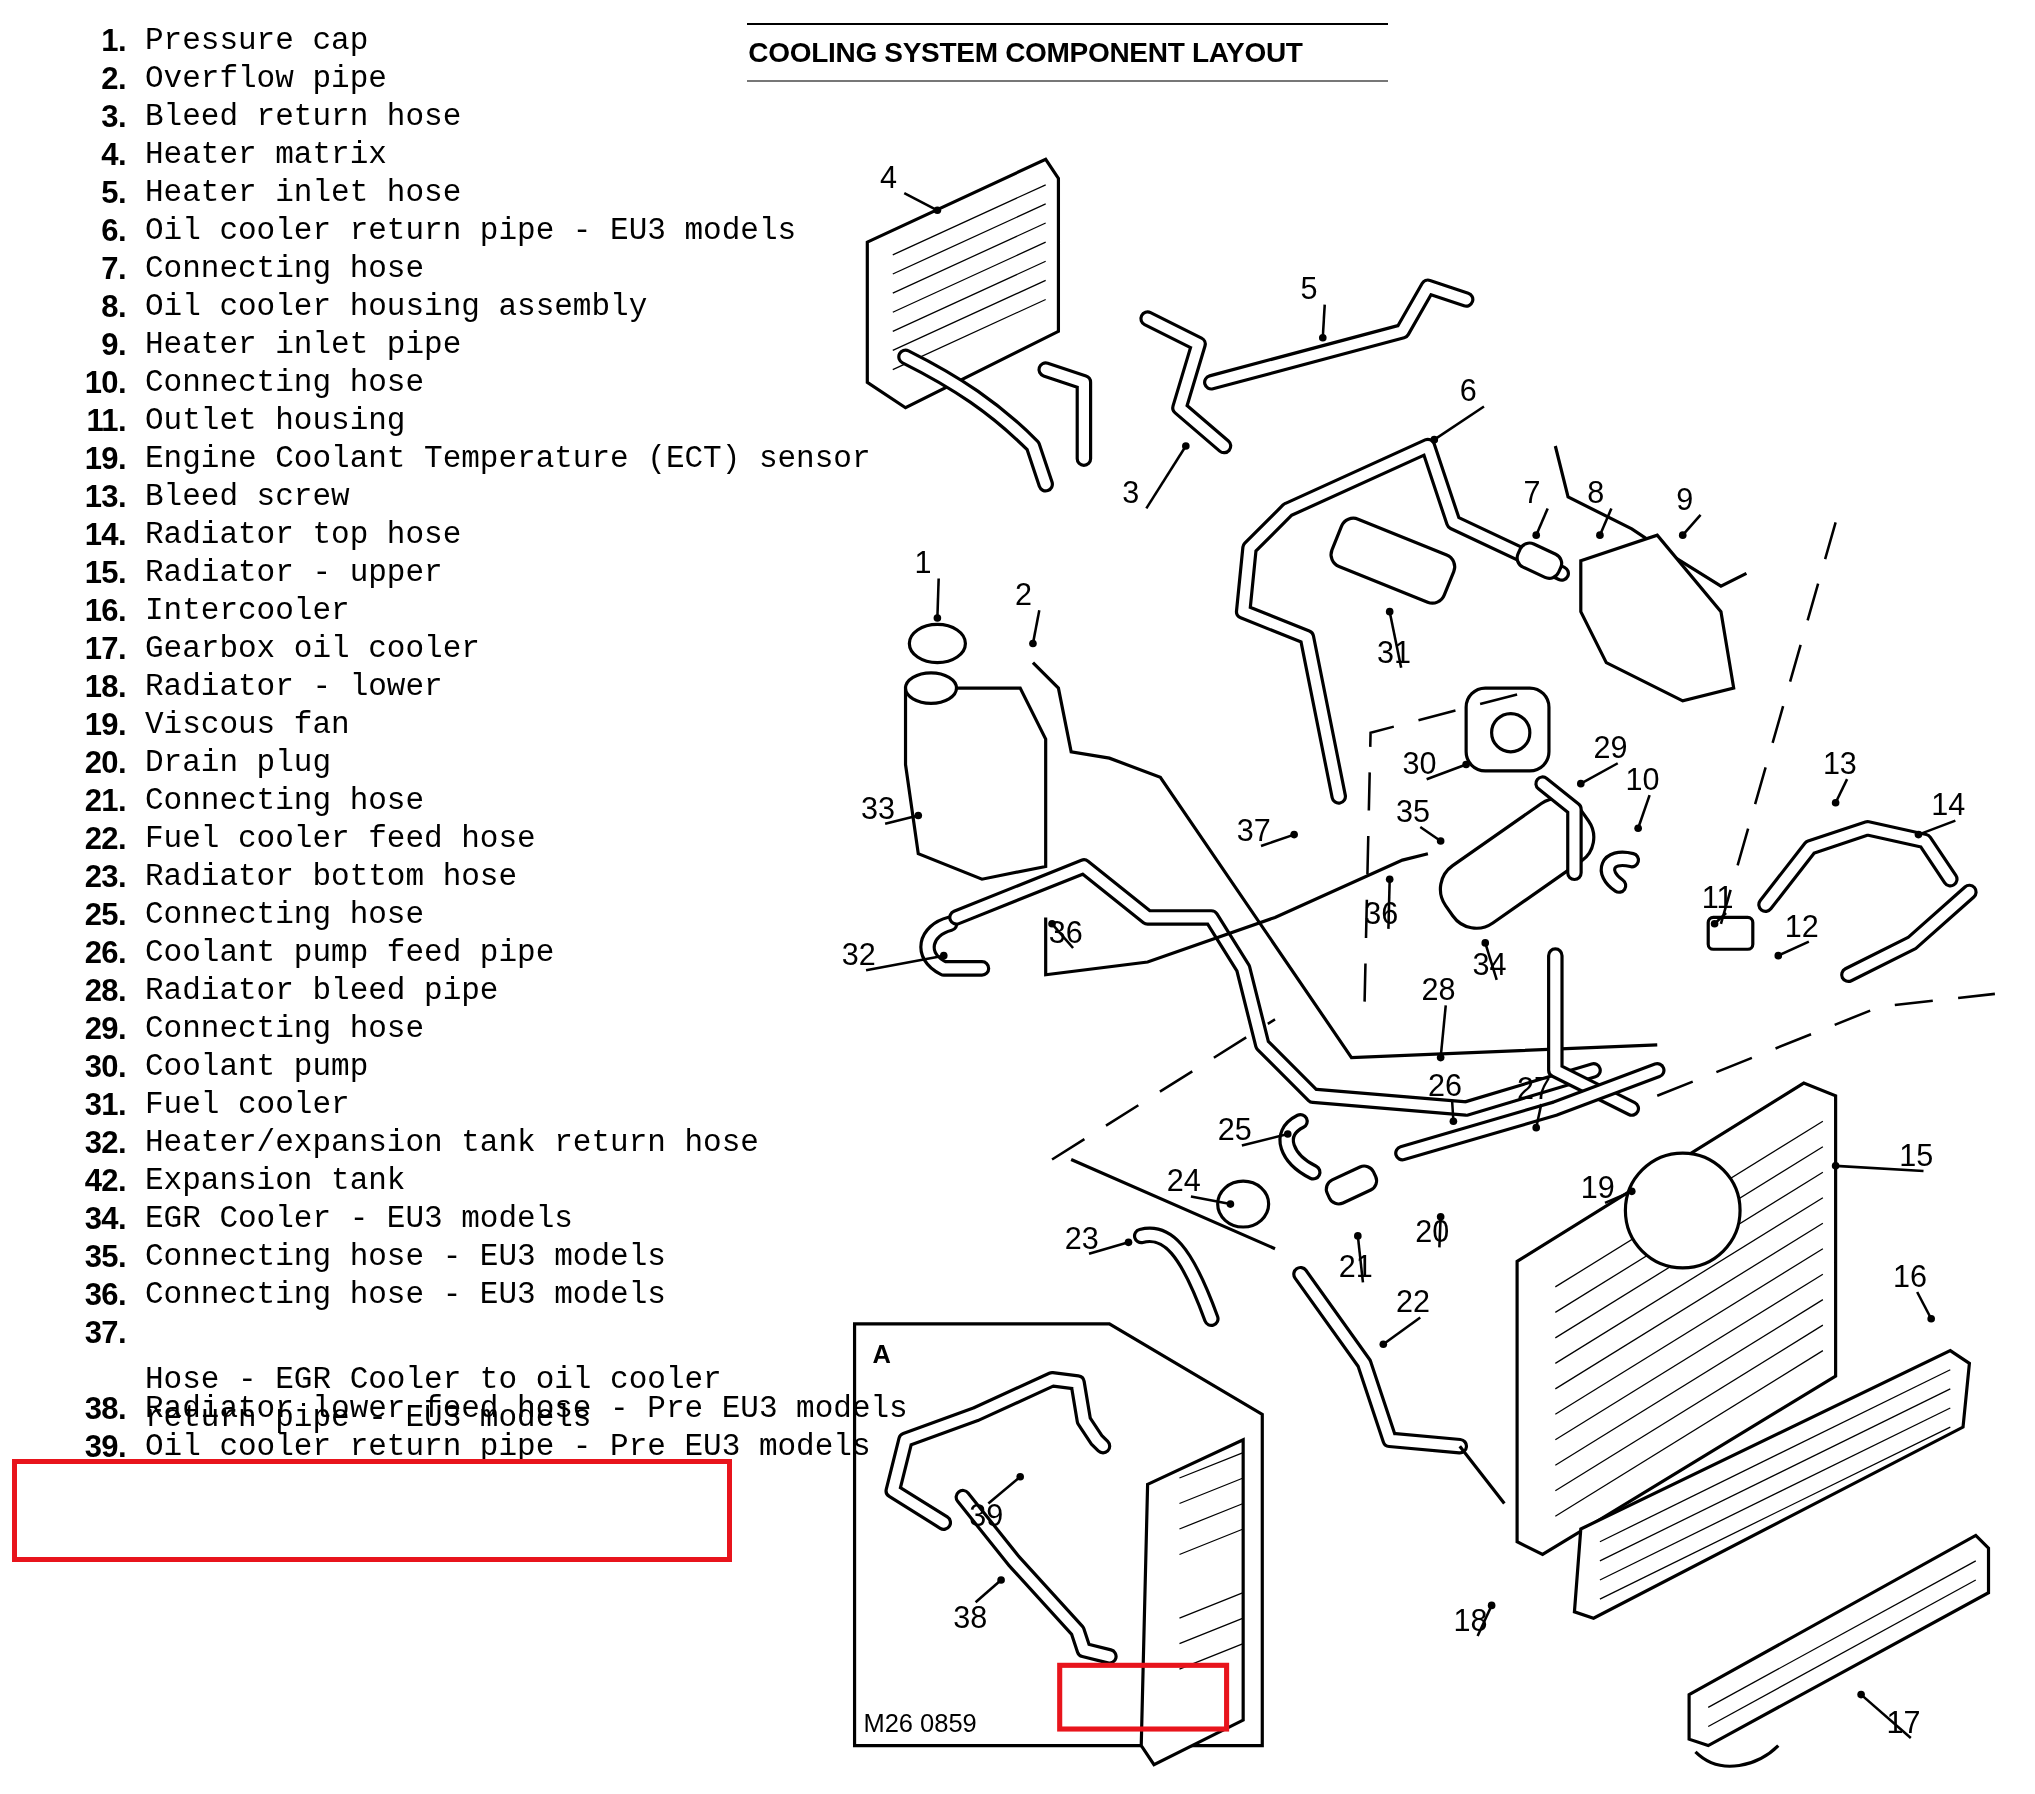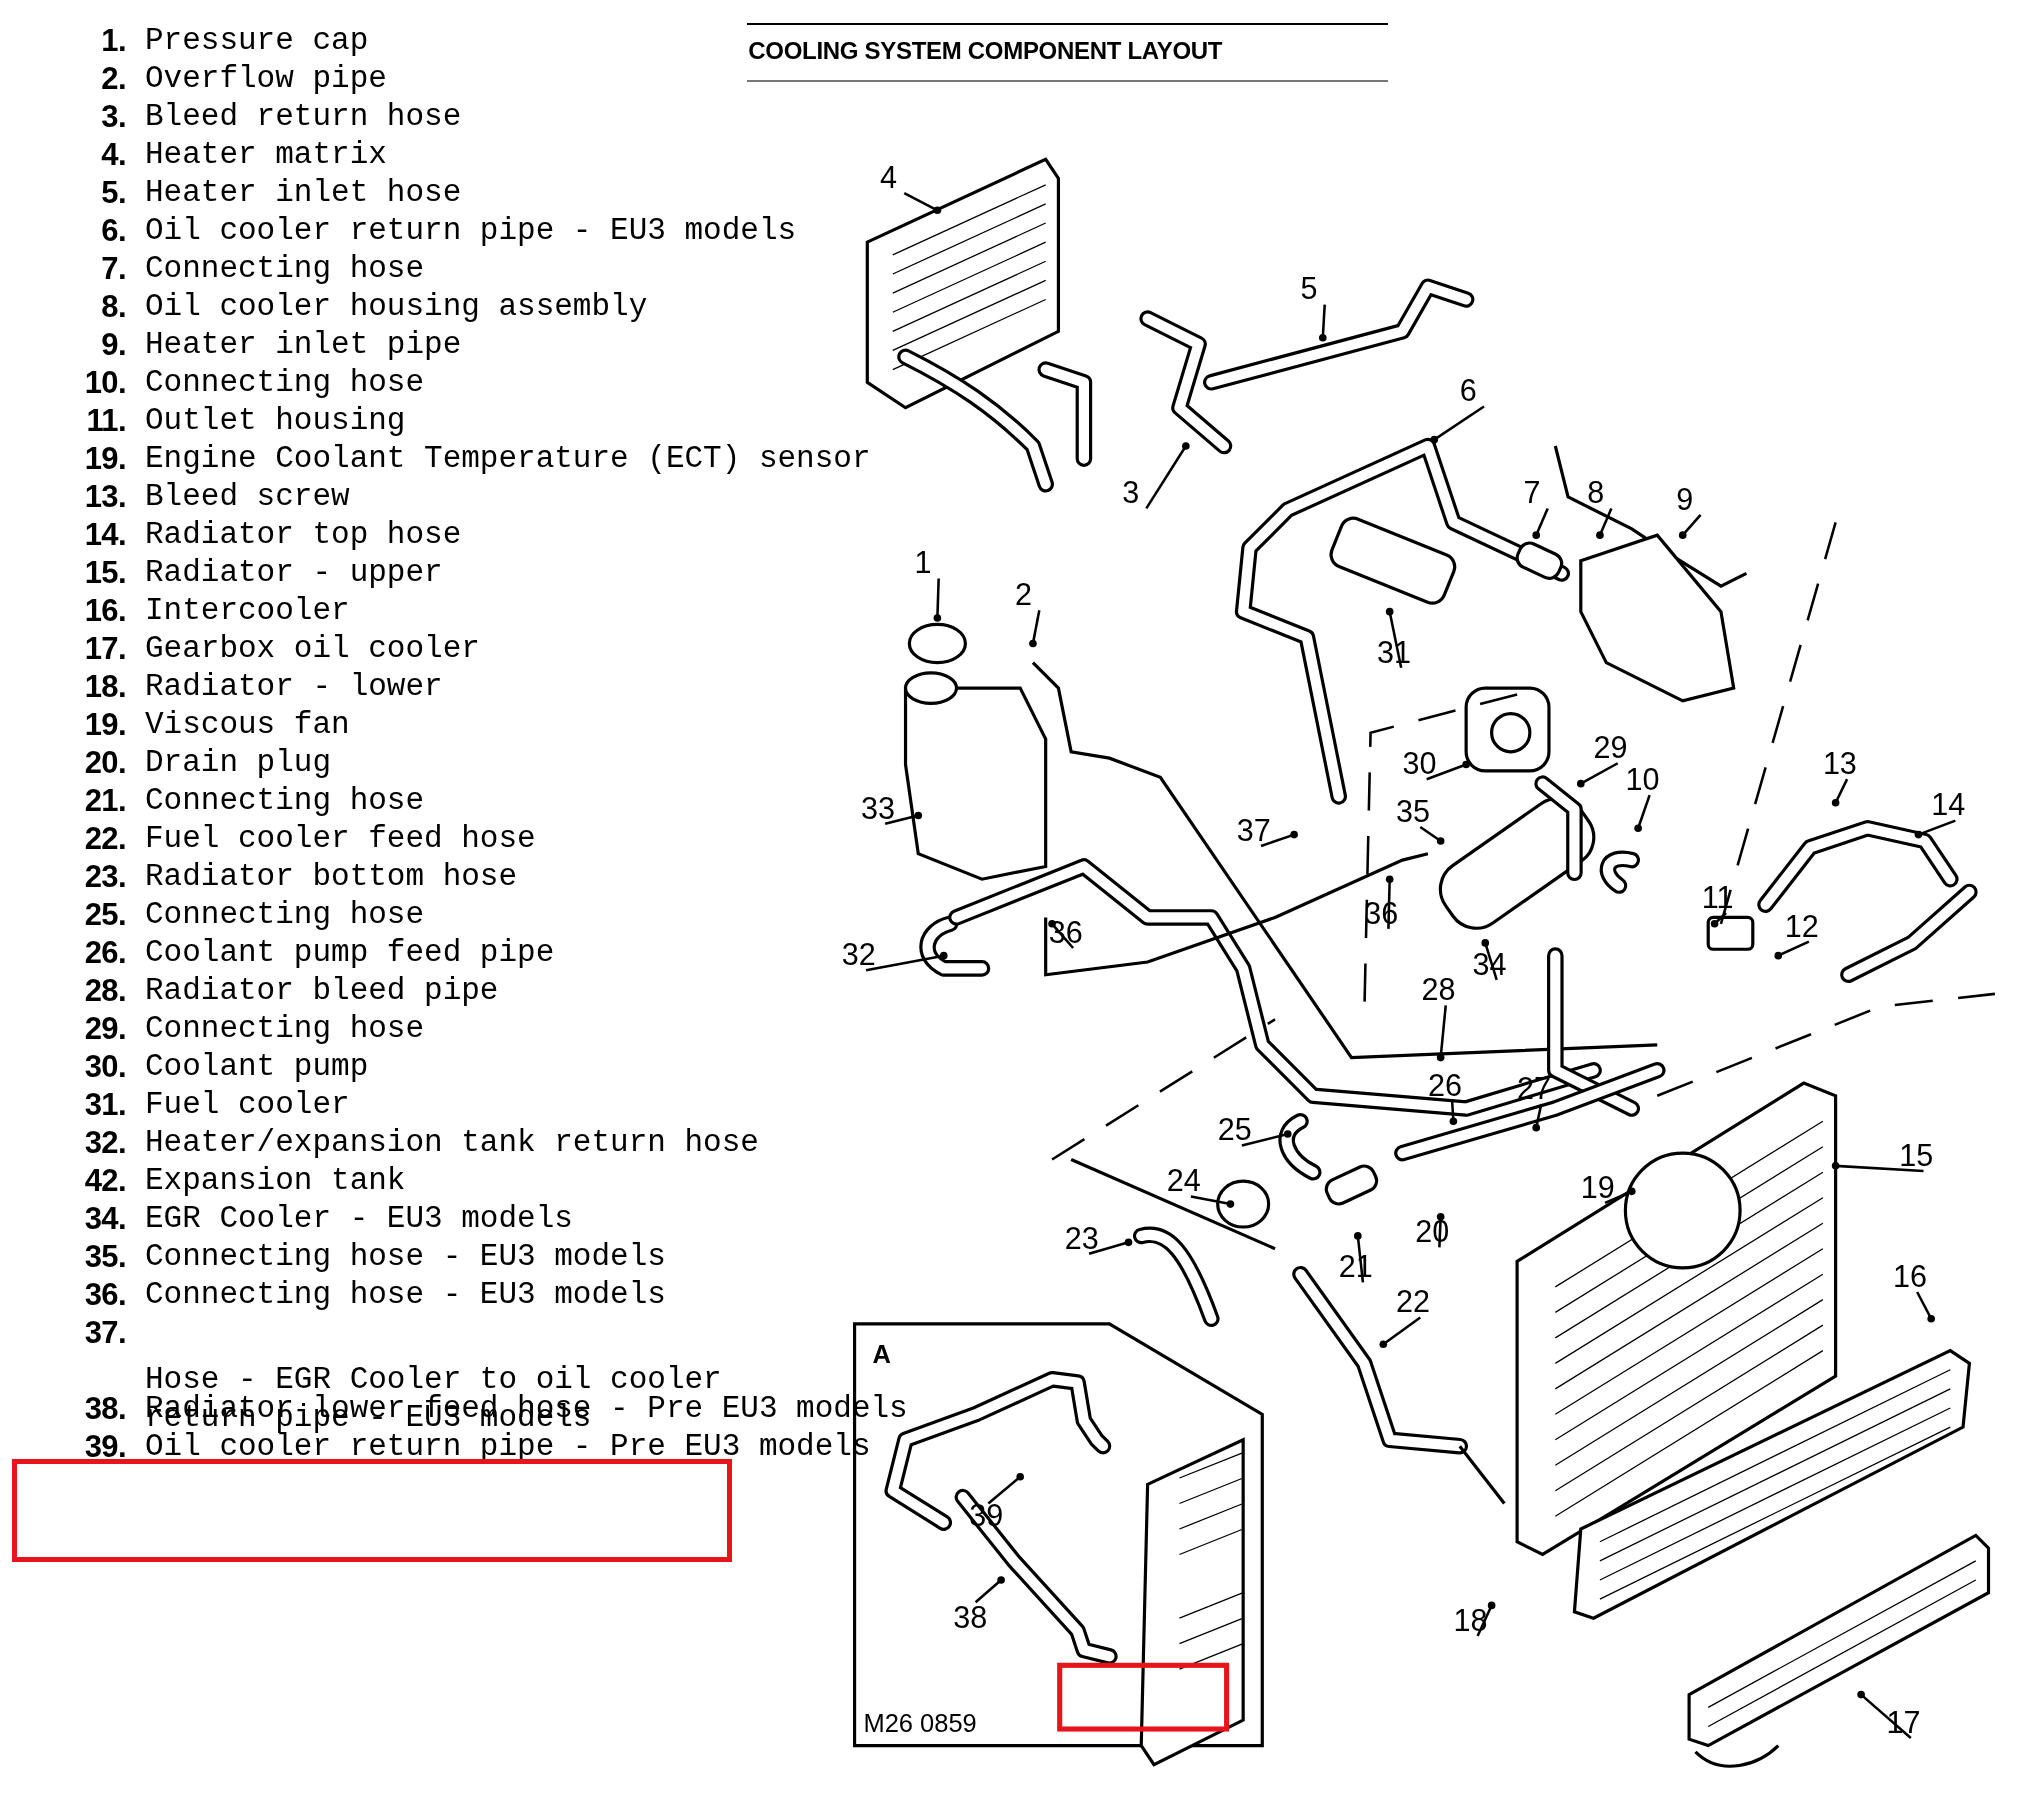--- a/index.html
+++ b/index.html
@@ -8,21 +8,21 @@
   #legend { position:absolute; left:38px; top:21.7px; width:701px; }
   .li { position:relative; height:38px; font-size:31px; line-height:38px; white-space:nowrap; }
   .li .num { position:absolute; right:calc(100% - 88px); font-weight:bold; letter-spacing:-0.6px; }
   .li .txt { position:absolute; left:107px;font-family:Liberation Mono, monospace; }
   .li.wrap { height:76px; }
   .li.wrap .txt { white-space:normal; width:624px; line-height:38px;margin-top:47px; }
   #highlight-legend { position:absolute; left:11.5px; top:1459px; width:720px; height:103px;
                       border:5.1px solid #e8141c; box-sizing:border-box; }
   #title-block { position:absolute; left:747px; top:23px; width:641px; height:55px;
                  border-top:2.5px solid #000; border-bottom:2.5px solid #777; }
-  #title-block span { position:absolute; left:1.3px; top:11.5px; font-size:24px; font-weight:bold; letter-spacing:-0.3px; }
+  #title-block span { position:absolute; left:1.3px; top:11.5px; font-size:28px; font-weight:bold; letter-spacing:-0.3px; }
   #diagram { position:absolute; left:816px; top:102px; width:1220px; height:1692px; }
   #diagram svg { width:100%; height:100%; }
   .callout { font-family:"Liberation Sans", sans-serif; font-size:48px; fill:#000; }
   .inset-label { font-family:"Liberation Sans", sans-serif; font-size:40px; font-weight:bold; }
   .ref { font-family:"Liberation Sans", sans-serif; font-size:40px; }
   .pipe { fill:none; stroke:#000; stroke-width:26; stroke-linecap:round; stroke-linejoin:round; }
   .pipe-in { fill:none; stroke:#fff; stroke-width:16; stroke-linecap:round; stroke-linejoin:round; }
   .thin { fill:none; stroke:#000; stroke-width:5; }
   .dash { fill:none; stroke:#000; stroke-width:4; stroke-dasharray:60 40; }
   .part { fill:#fff; stroke:#000; stroke-width:5; }

